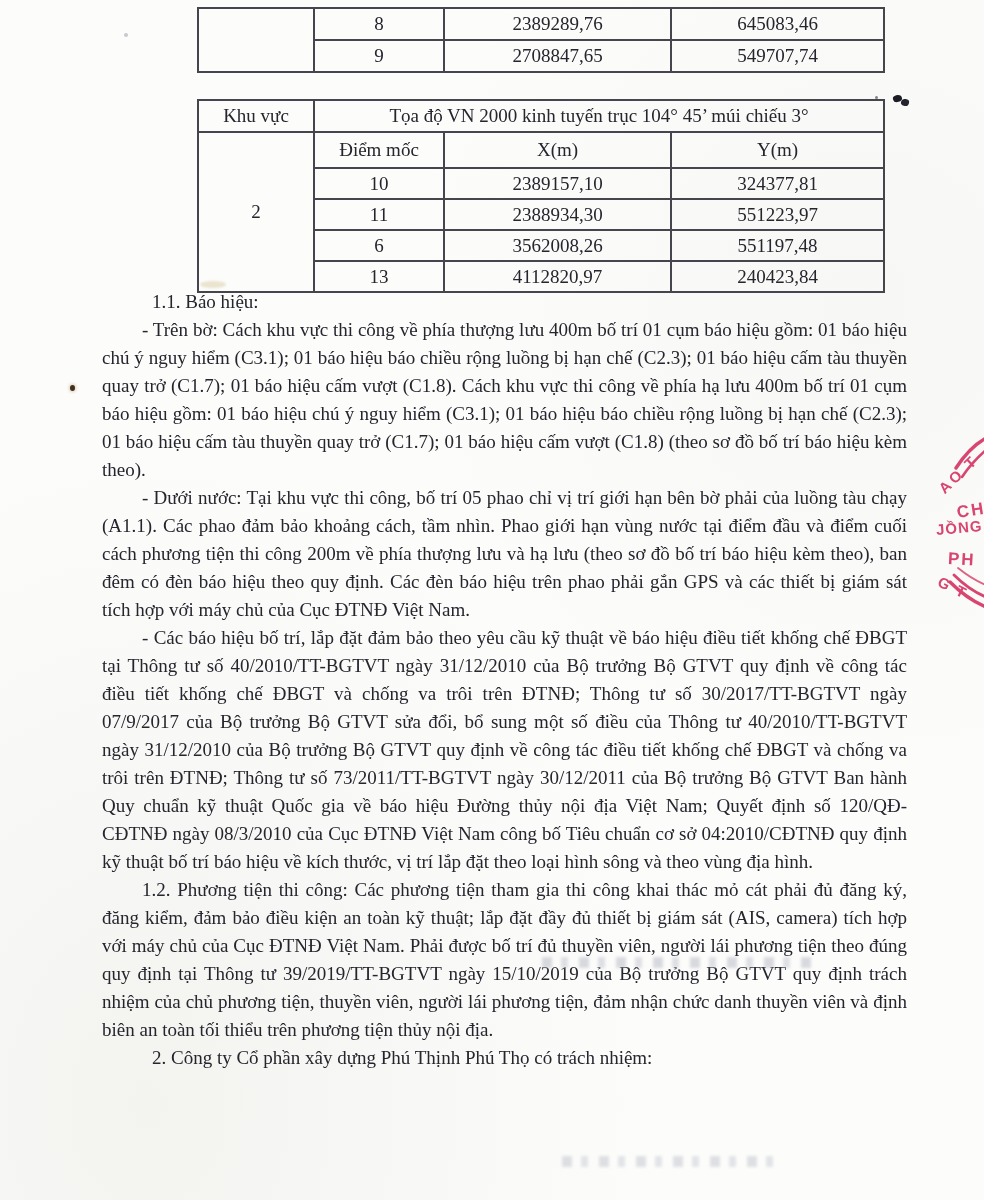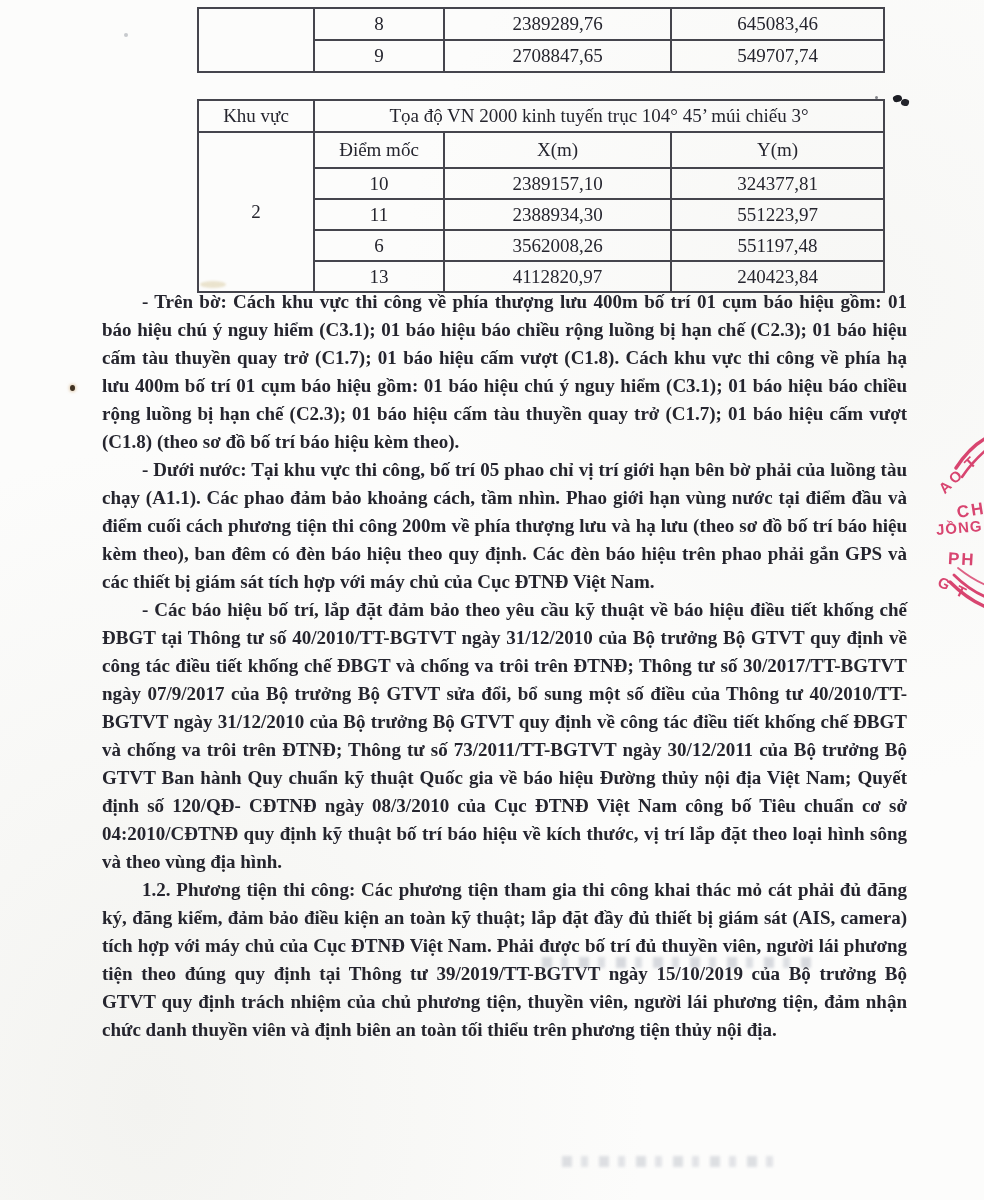--- a/index.html
+++ b/index.html
@@ -24,21 +24,21 @@
   #table-area2 tr.hdr td{height:30px;}
   #table-area2 tr.sub td{height:34px;}
   #table-area2 tr.dat td{height:29px;}
   
   .body-text{
     position:absolute;left:102px;top:288px;width:805px;
     font-size:19px;line-height:28px;text-align:justify;
   }
   .body-text p{margin:0;}
   .ind-a{text-indent:50px;}
-  .ind-b{text-indent:40px;font-weight:bold;}
+  .ind-b{text-indent:40px;}
   
   .stamp-frag{position:absolute;color:#d84570;font-family:"Liberation Sans",sans-serif;
     font-weight:700;white-space:nowrap;transform-origin:left center;}
   .st-aot{left:941px;top:482px;font-size:15px;letter-spacing:3px;transform:rotate(-44deg);}
   .st-ch {left:957px;top:503px;font-size:17px;letter-spacing:2px;transform:rotate(-9deg);}
   .st-ong{left:936px;top:521px;font-size:15px;letter-spacing:1px;transform:rotate(-5deg);}
   .st-ph {left:948px;top:549px;font-size:17px;letter-spacing:2px;transform:rotate(3deg);}
   .st-gt {left:939px;top:572px;font-size:15px;letter-spacing:2px;transform:rotate(26deg);}
   .stamp-arcs{position:absolute;left:928px;top:428px;width:56px;height:185px;}
   
@@ -116,24 +116,26 @@
       </tr>
       <tr class="dat">
         <td>13</td>
         <td>4112820,97</td>
         <td>240423,84</td>
       </tr>
     </tbody>
   </table>
 
   <div class="body-text">
+    <p class="ind-a">1.1. Báo hiệu:</p>
     <p class="ind-b">- Trên bờ: Cách khu vực thi công về phía thượng lưu 400m bố trí 01 cụm báo hiệu gồm: 01 báo hiệu chú ý nguy hiểm (C3.1); 01 báo hiệu báo chiều rộng luồng bị hạn chế (C2.3); 01 báo hiệu cấm tàu thuyền quay trở (C1.7); 01 báo hiệu cấm vượt (C1.8). Cách khu vực thi công về phía hạ lưu 400m bố trí 01 cụm báo hiệu gồm: 01 báo hiệu chú ý nguy hiểm (C3.1); 01 báo hiệu báo chiều rộng luồng bị hạn chế (C2.3); 01 báo hiệu cấm tàu thuyền quay trở (C1.7); 01 báo hiệu cấm vượt (C1.8) (theo sơ đồ bố trí báo hiệu kèm theo).</p>
     <p class="ind-b">- Dưới nước: Tại khu vực thi công, bố trí 05 phao chỉ vị trí giới hạn bên bờ phải của luồng tàu chạy (A1.1). Các phao đảm bảo khoảng cách, tầm nhìn. Phao giới hạn vùng nước tại điểm đầu và điểm cuối cách phương tiện thi công 200m về phía thượng lưu và hạ lưu (theo sơ đồ bố trí báo hiệu kèm theo), ban đêm có đèn báo hiệu theo quy định. Các đèn báo hiệu trên phao phải gắn GPS và các thiết bị giám sát tích hợp với máy chủ của Cục ĐTNĐ Việt Nam.</p>
     <p class="ind-b">- Các báo hiệu bố trí, lắp đặt đảm bảo theo yêu cầu kỹ thuật về báo hiệu điều tiết khống chế ĐBGT tại Thông tư số 40/2010/TT-BGTVT ngày 31/12/2010 của Bộ trưởng Bộ GTVT quy định về công tác điều tiết khống chế ĐBGT và chống va trôi trên ĐTNĐ; Thông tư số 30/2017/TT-BGTVT ngày 07/9/2017 của Bộ trưởng Bộ GTVT sửa đổi, bổ sung một số điều của Thông tư 40/2010/TT-BGTVT ngày 31/12/2010 của Bộ trưởng Bộ GTVT quy định về công tác điều tiết khống chế ĐBGT và chống va trôi trên ĐTNĐ; Thông tư số 73/2011/TT-BGTVT ngày 30/12/2011 của Bộ trưởng Bộ GTVT Ban hành Quy chuẩn kỹ thuật Quốc gia về báo hiệu Đường thủy nội địa Việt Nam; Quyết định số 120/QĐ- CĐTNĐ ngày 08/3/2010 của Cục ĐTNĐ Việt Nam công bố Tiêu chuẩn cơ sở 04:2010/CĐTNĐ quy định kỹ thuật bố trí báo hiệu về kích thước, vị trí lắp đặt theo loại hình sông và theo vùng địa hình.</p>
     <p class="ind-b">1.2. Phương tiện thi công: Các phương tiện tham gia thi công khai thác mỏ cát phải đủ đăng ký, đăng kiểm, đảm bảo điều kiện an toàn kỹ thuật; lắp đặt đầy đủ thiết bị giám sát (AIS, camera) tích hợp với máy chủ của Cục ĐTNĐ Việt Nam. Phải được bố trí đủ thuyền viên, người lái phương tiện theo đúng quy định tại Thông tư 39/2019/TT-BGTVT ngày 15/10/2019 của Bộ trưởng Bộ GTVT quy định trách nhiệm của chủ phương tiện, thuyền viên, người lái phương tiện, đảm nhận chức danh thuyền viên và định biên an toàn tối thiểu trên phương tiện thủy nội địa.</p>
+    <p class="ind-a">2. Công ty Cổ phần xây dựng Phú Thịnh Phú Thọ có trách nhiệm:</p>
   </div>
 
   <svg class="stamp-arcs" viewBox="0 0 56 185" fill="none">
     <path d="M 28 40 C 37 26 47 16 58 10" stroke="#d84570" stroke-width="3.4" stroke-linecap="round"></path>
     <path d="M 34 49 C 42 37 50 29 58 22" stroke="#d84570" stroke-width="2.6" stroke-linecap="round"></path>
     <path d="M 30 140 C 40 148 48 153 58 157" stroke="#d84570" stroke-width="1.8" stroke-linecap="round" opacity=".85"></path>
     <path d="M 26 147 C 36 157 46 164 58 169" stroke="#d84570" stroke-width="2.8" stroke-linecap="round"></path>
     <path d="M 22 154 C 34 166 46 174 58 179" stroke="#d84570" stroke-width="3.4" stroke-linecap="round"></path>
   </svg>
   <span class="stamp-frag st-aot">AO T</span>

